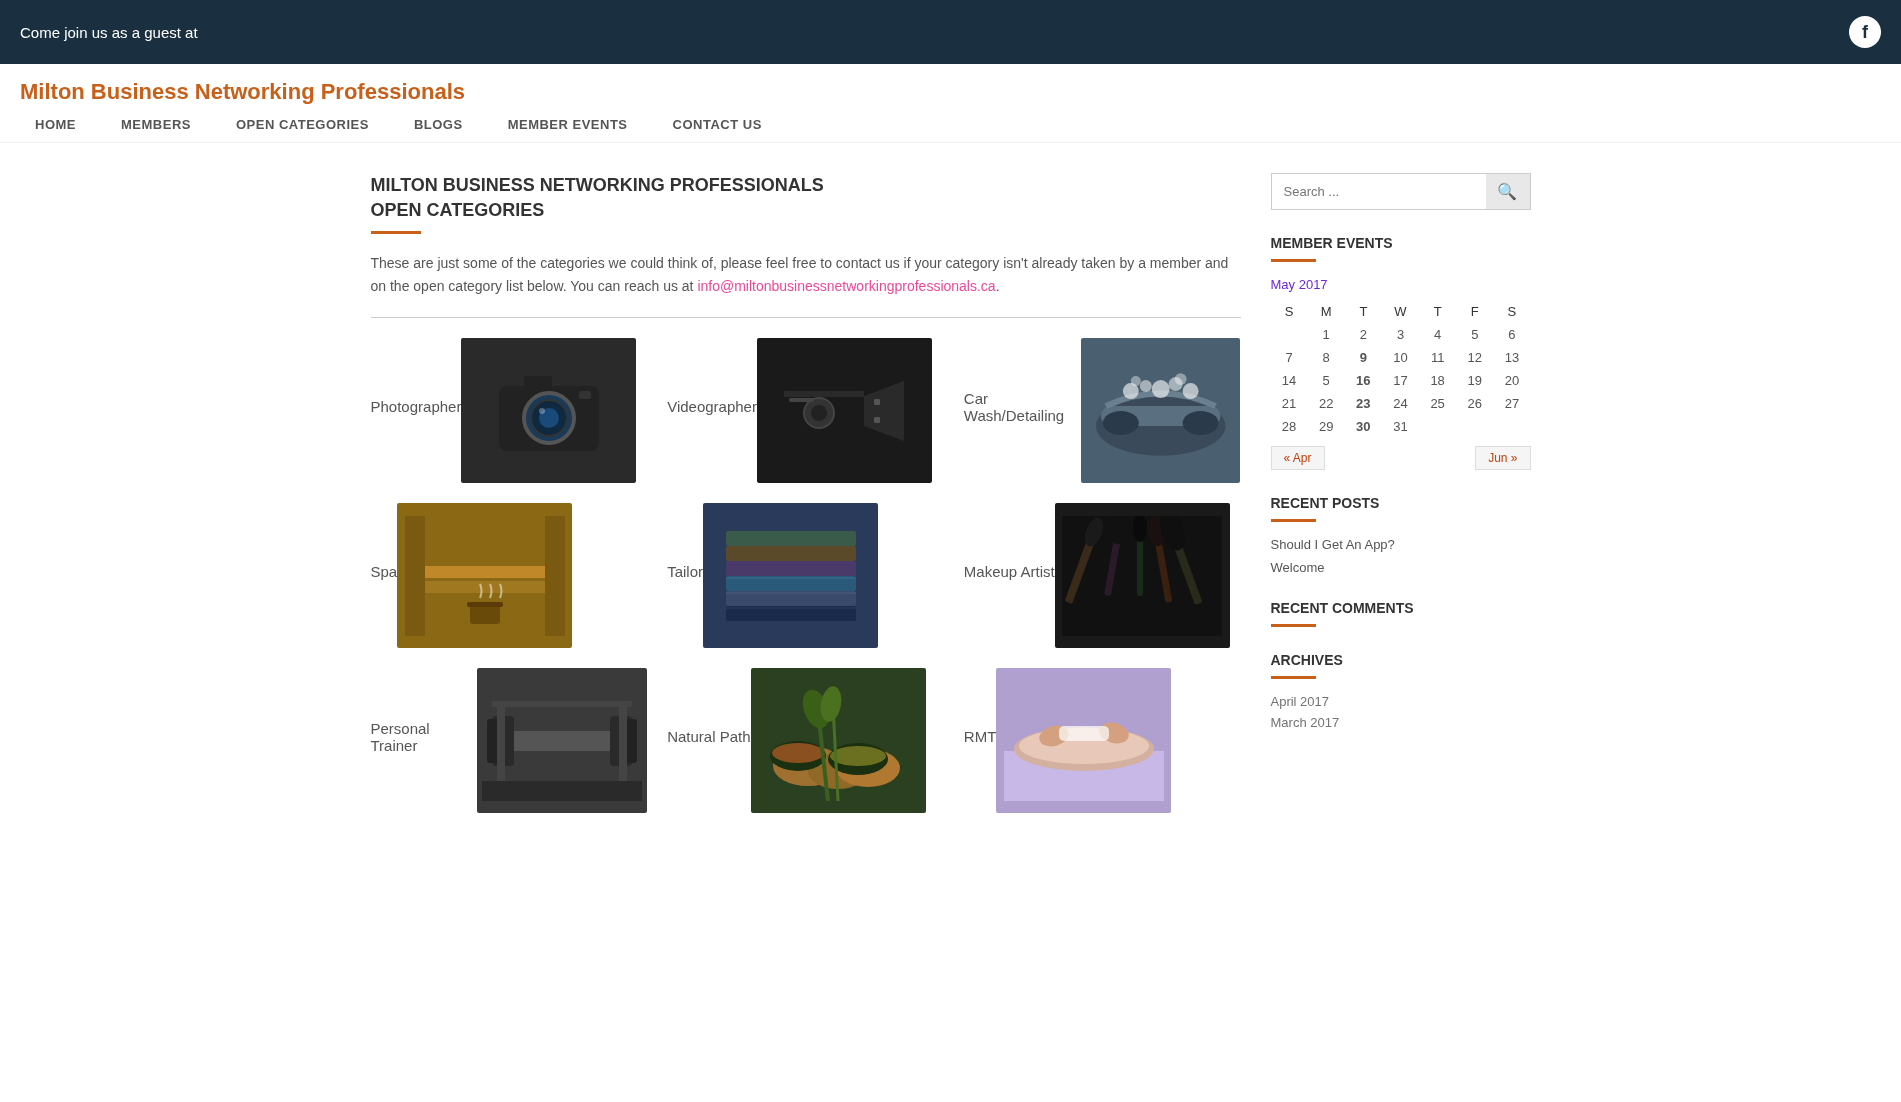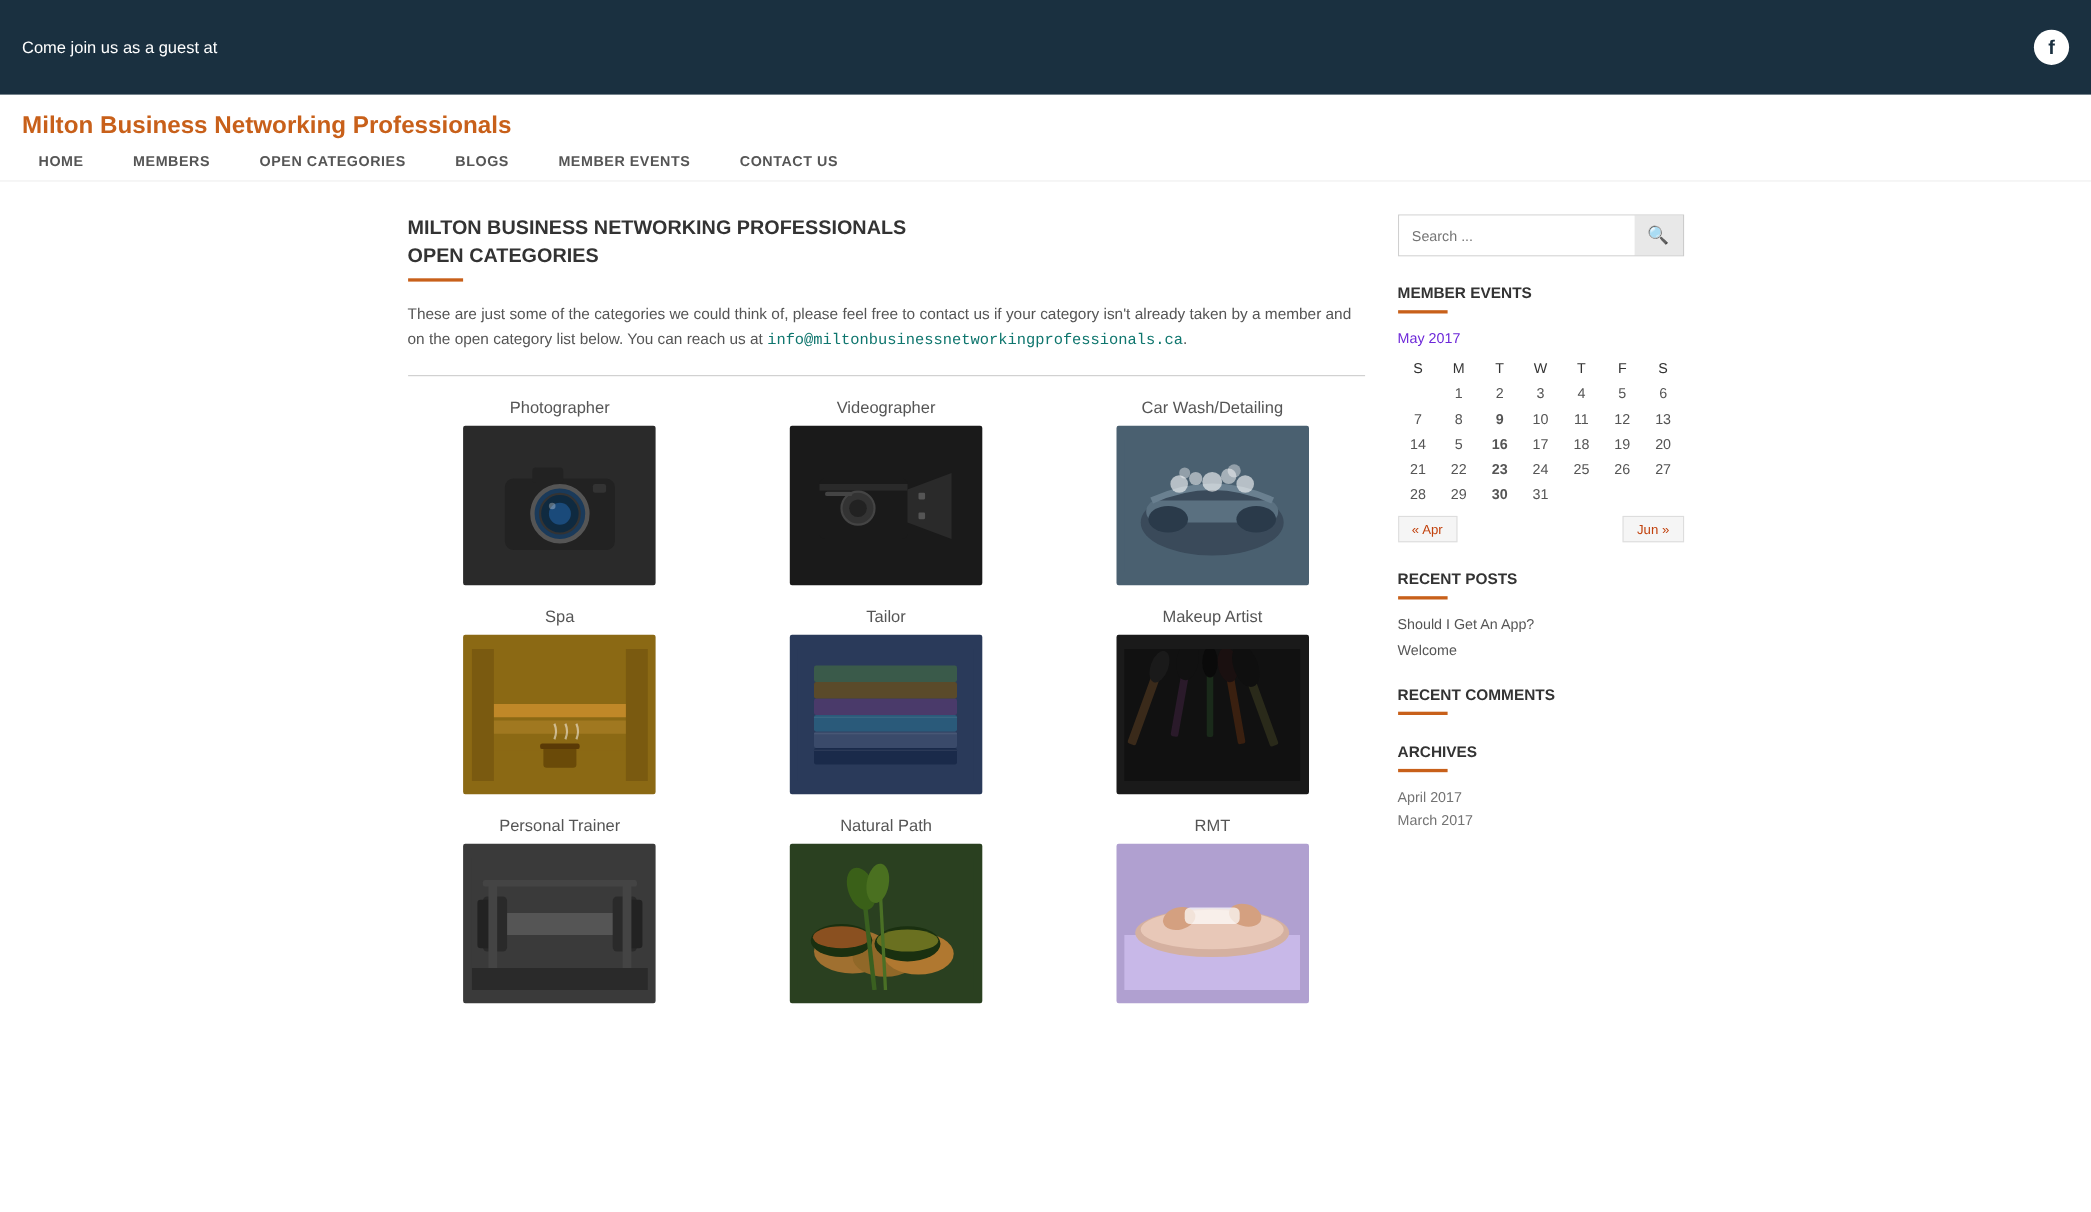--- a/index.html
+++ b/index.html
@@ -2,21 +2,21 @@
 <html><head>
   <meta charset="utf-8">
   <style>
     * { box-sizing: border-box; margin: 0; padding: 0; }
     body { font-family: Arial, sans-serif; font-size: 14px; color: #333; background: #fff; }
 
     
     .top-banner {
       background: #1a3040;
       color: #fff;
-      padding: 27px 20px;
+      padding: 16px 20px;
       display: flex;
       align-items: center;
       justify-content: space-between;
     }
     .top-banner-text { font-size: 15px; }
     .facebook-icon {
       width: 32px; height: 32px;
       background: #fff;
       border-radius: 50%;
       display: flex; align-items: center; justify-content: center;
@@ -79,38 +79,37 @@
       height: 3px;
       background: #c8601a;
       margin-bottom: 18px;
     }
     .page-description {
       font-size: 14px;
       color: #555;
       line-height: 1.6;
       margin-bottom: 6px;
     }
-    .email-link { color: #0f766e; text-decoration: none; font-family: Liberation Mono, monospace; }
+    .email-link { color: #ec4899; text-decoration: none; }
     .divider {
       border: none;
       border-top: 1px solid #ccc;
       margin: 20px 0;
     }
 
     
     .category-grid {
       display: grid;
       grid-template-columns: repeat(3, 1fr);
       gap: 20px;
     }
     .category-item {
       display: flex;
-      flex-direction: column;
+      flex-direction: row;
       align-items: center;
-      text-align: center;
     }
     .category-label {
       font-size: 15px;
       color: #555;
       margin-bottom: 8px;
     }
     
     .img-placeholder {
       width: 175px;
       height: 145px;

